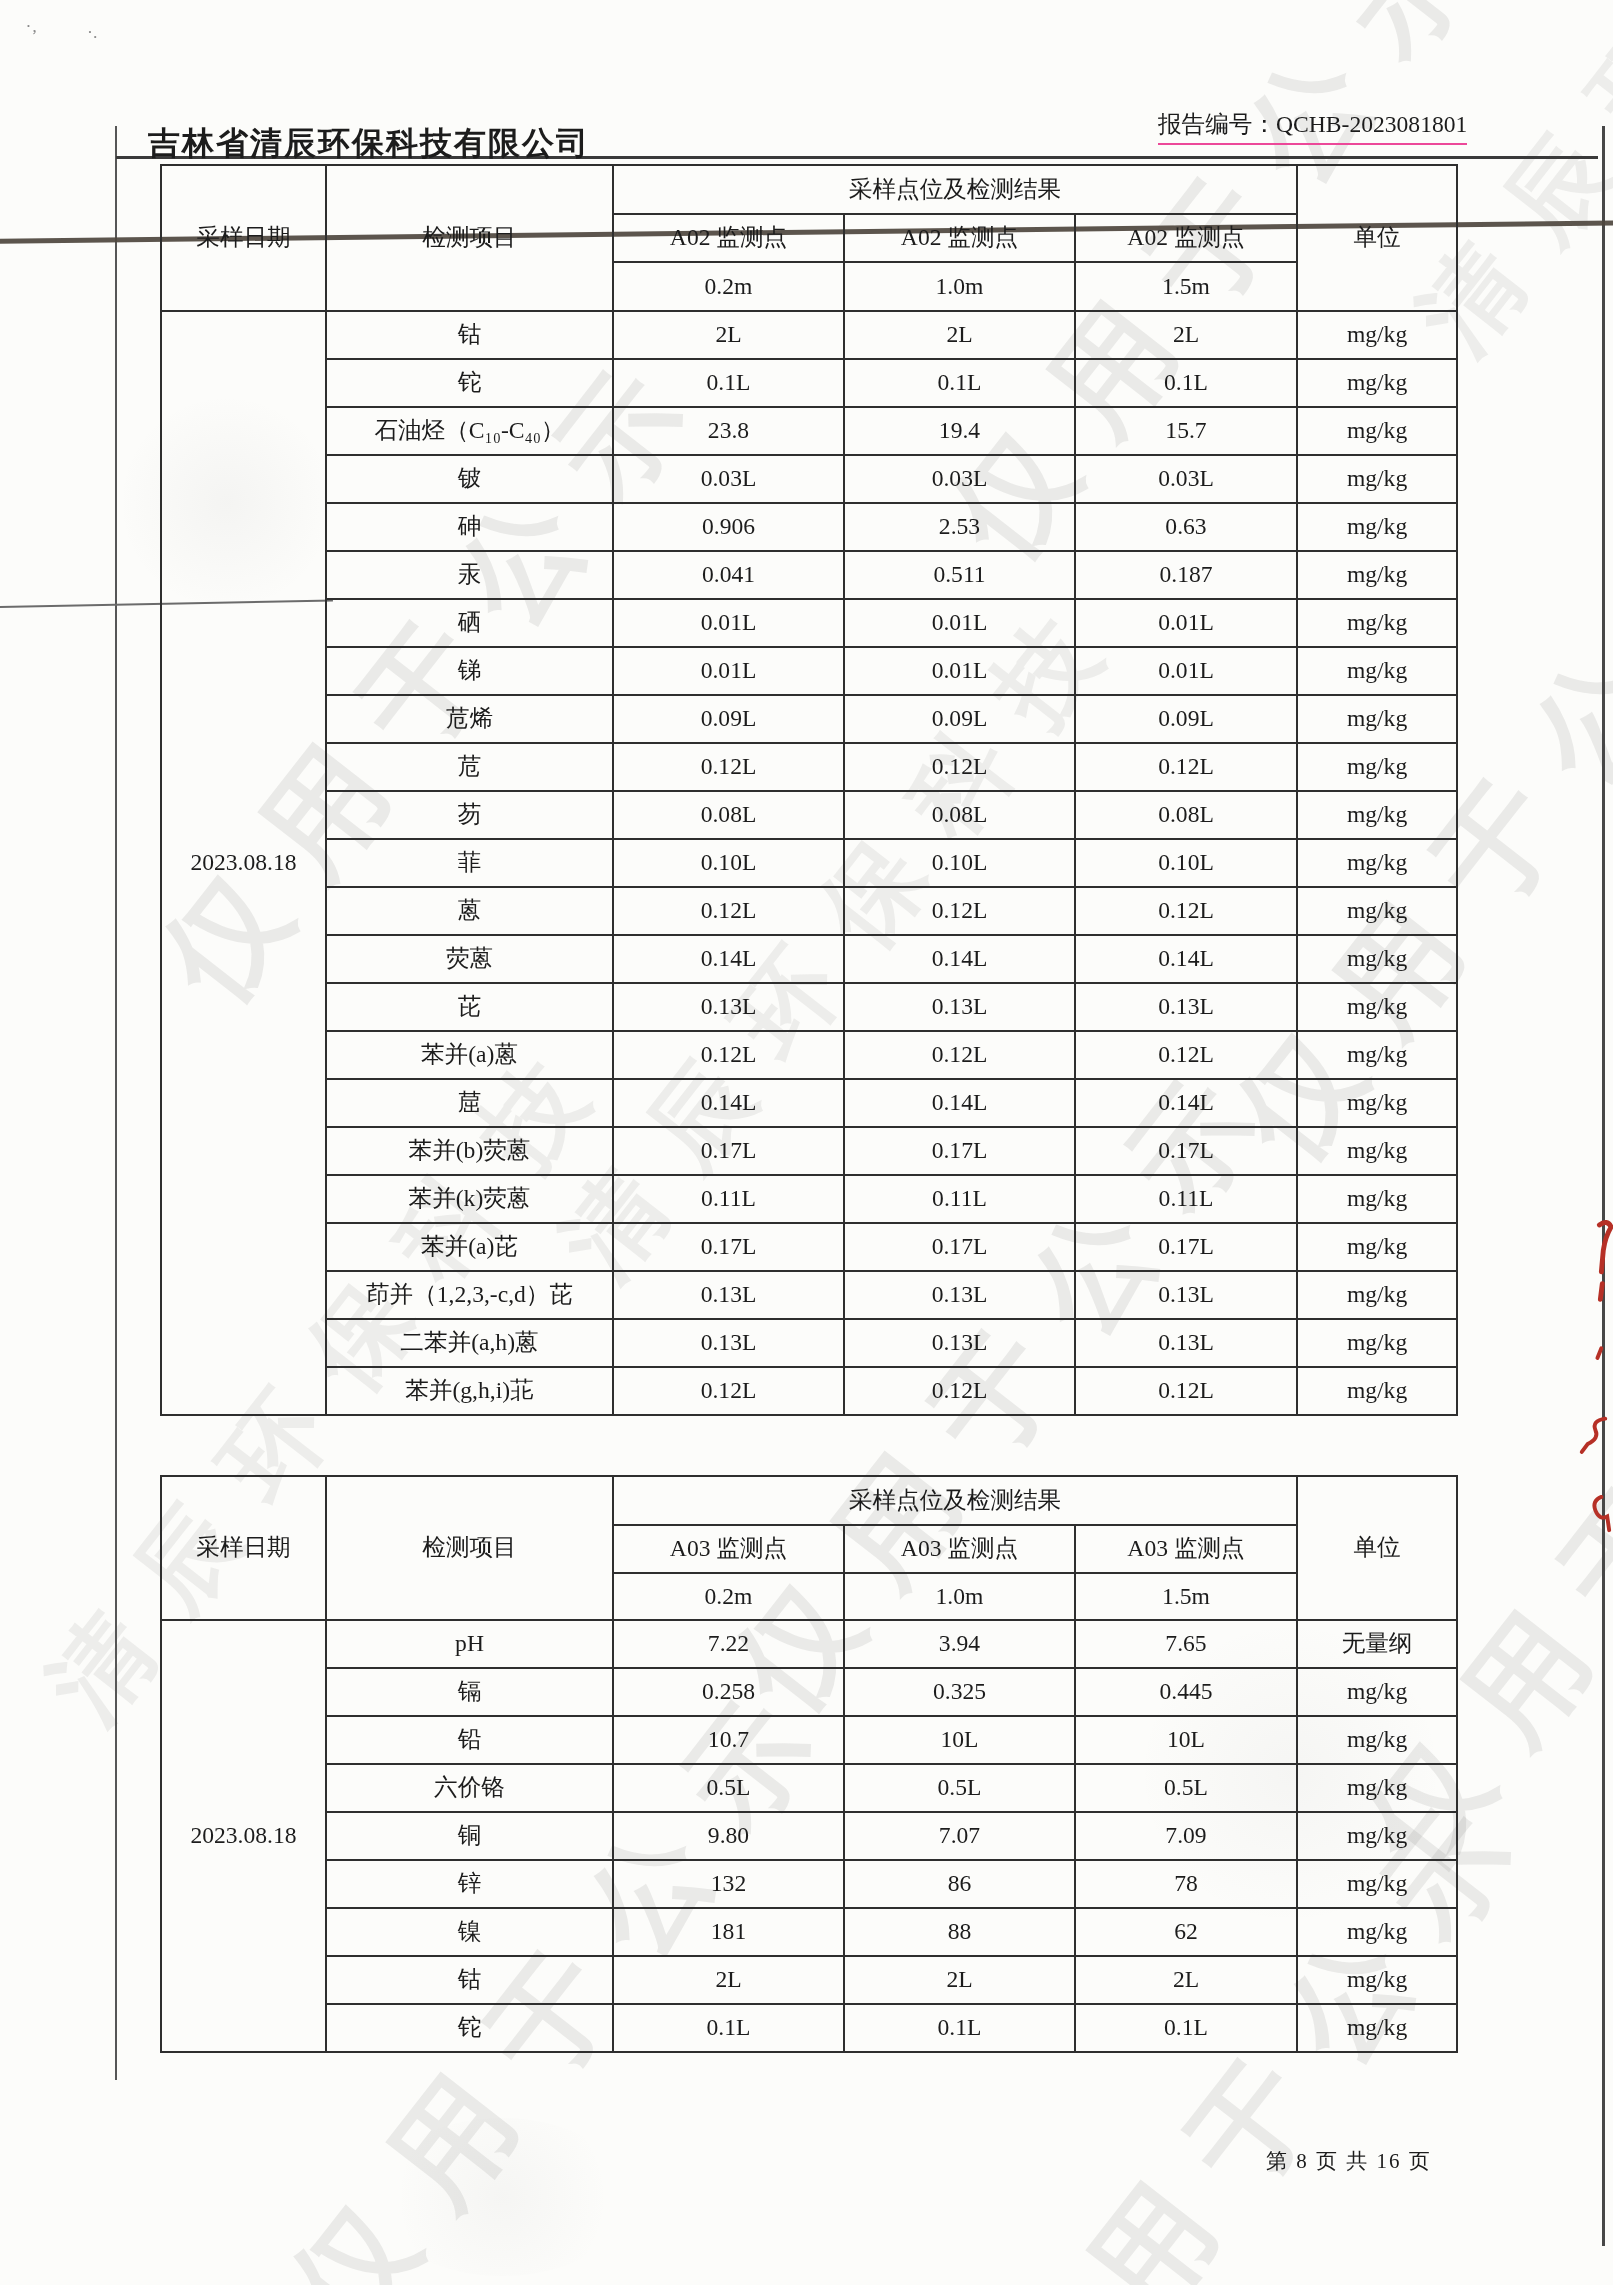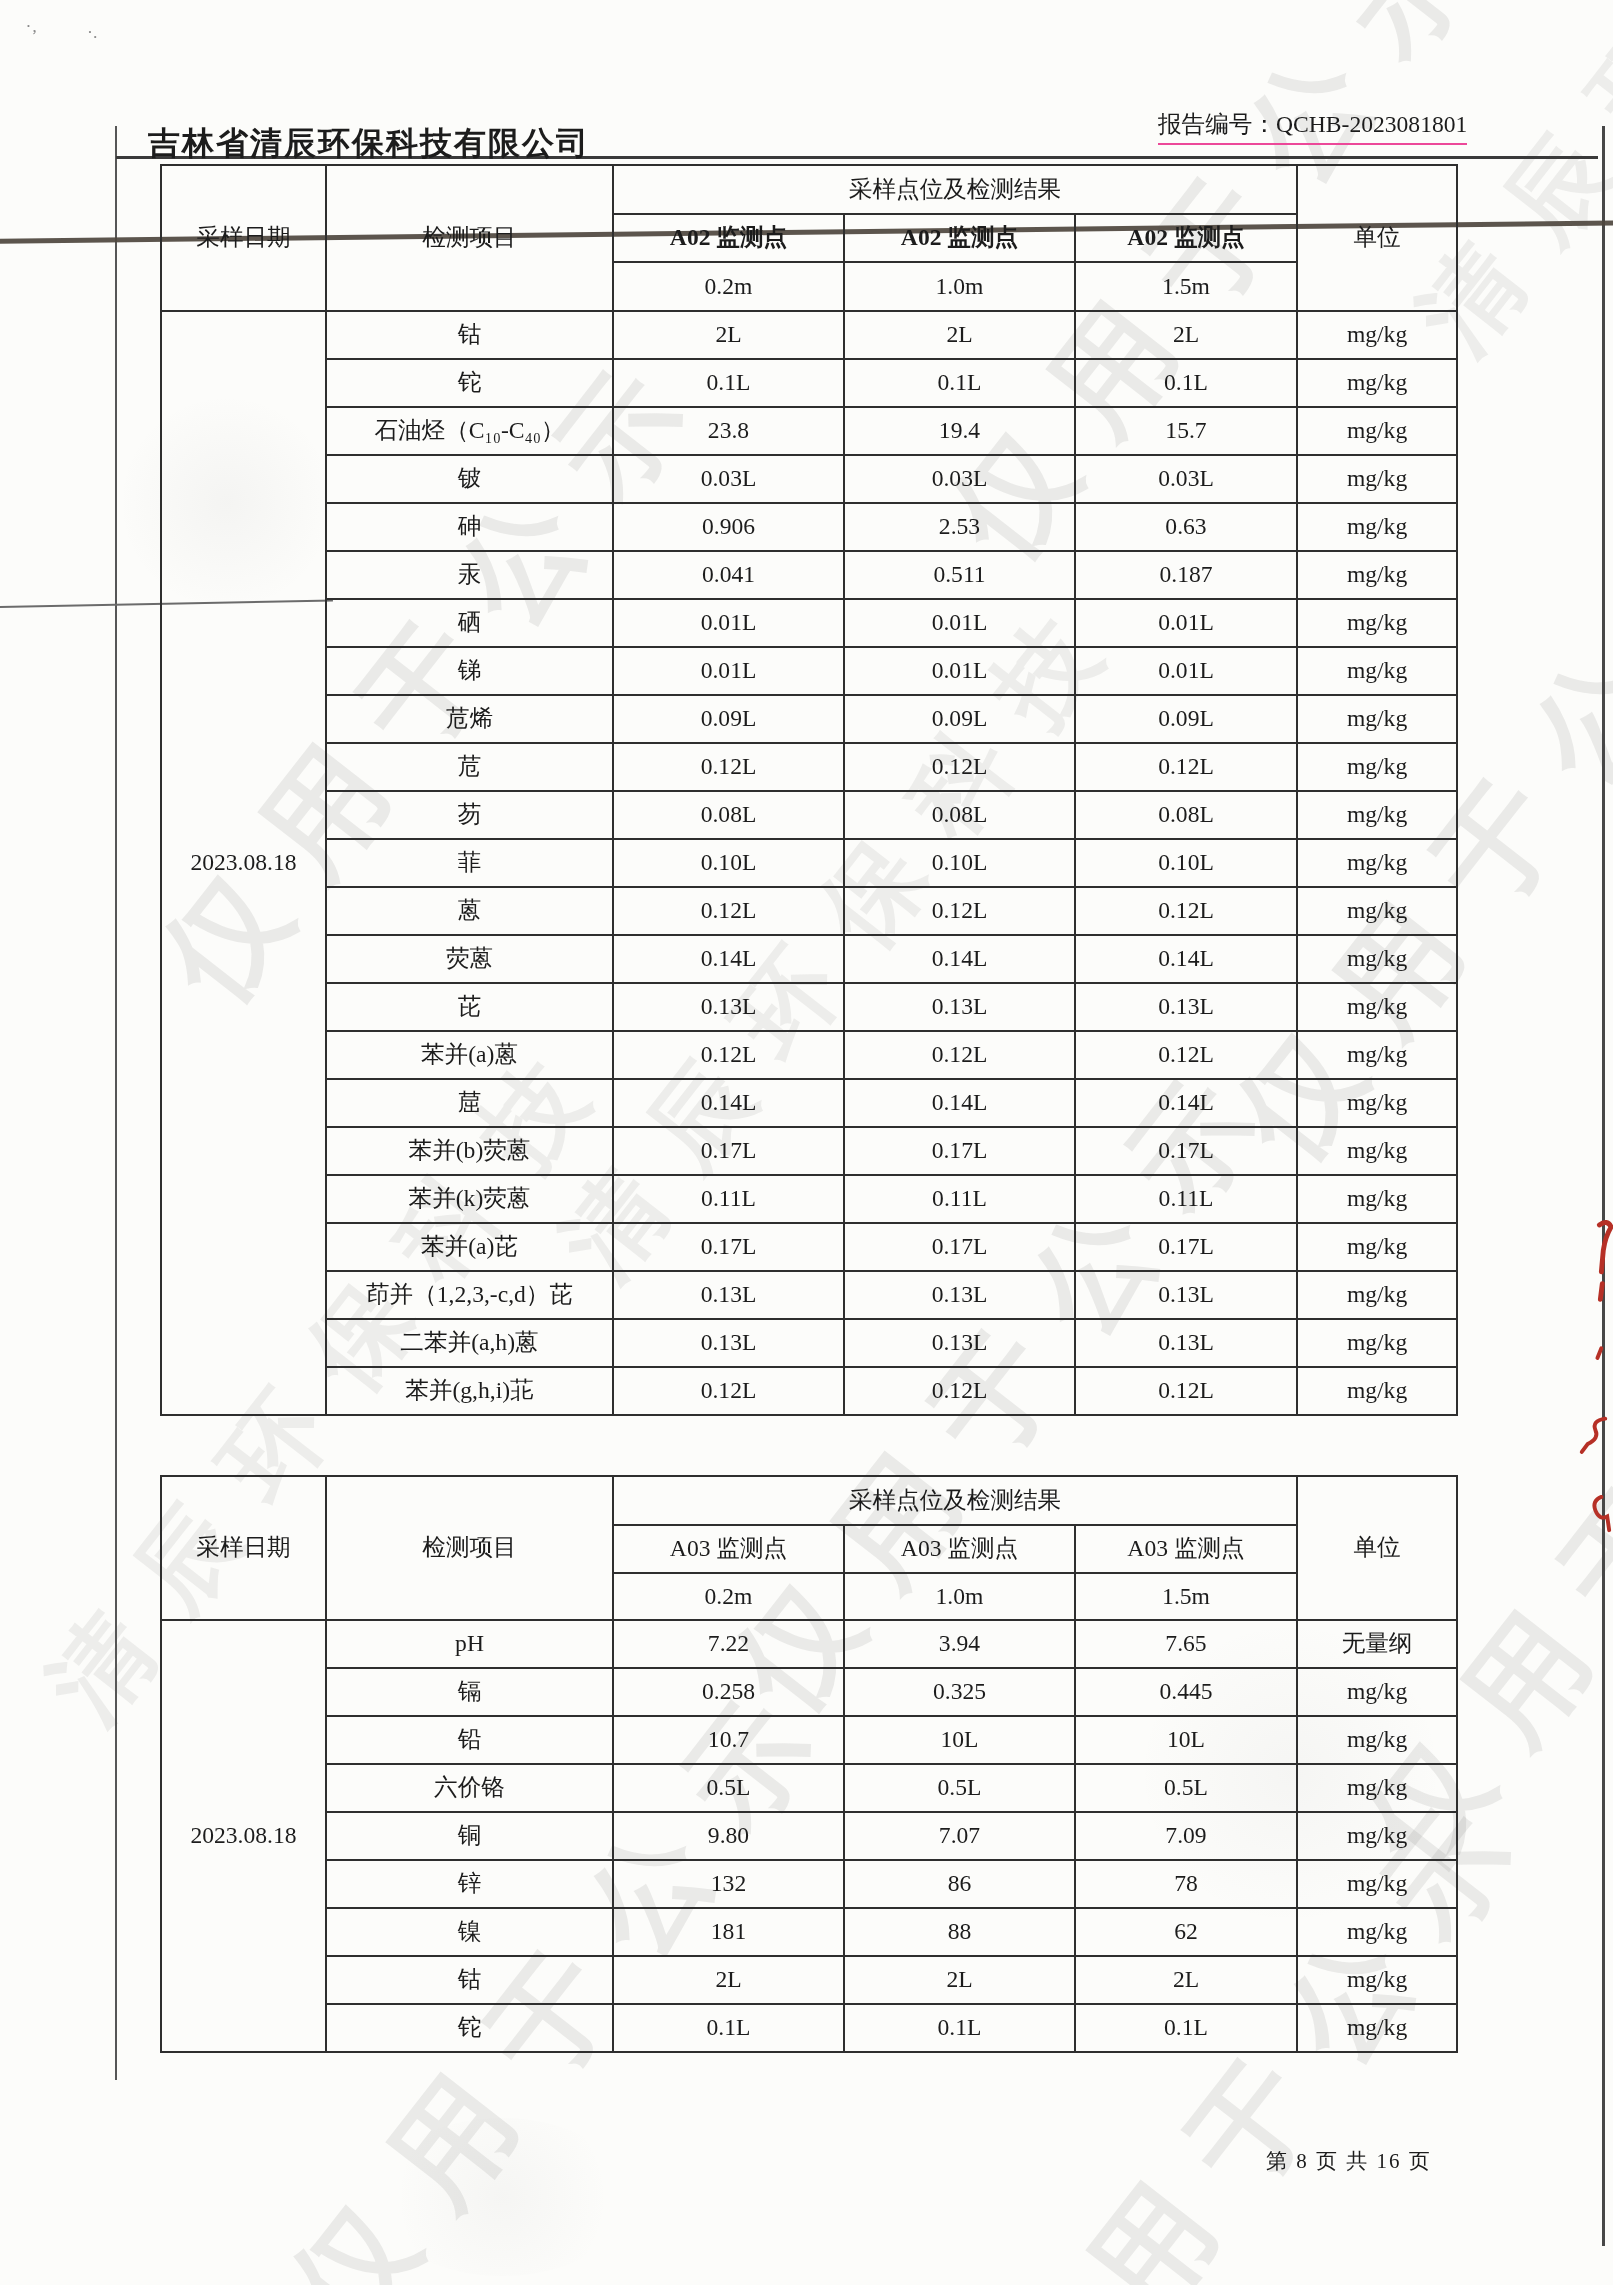--- a/index.html
+++ b/index.html
@@ -12,21 +12,21 @@
   .report-no{position:absolute;left:1158px;top:108px;font-size:23.6px;font-weight:normal;white-space:nowrap;
     border-bottom:2px solid #ec4899;padding-bottom:3px;}
   .header-rule{position:absolute;left:116px;top:156px;width:1482px;height:3px;background:#3a3a3a;}
   
   table.report{border-collapse:collapse;position:absolute;table-layout:fixed;background:transparent;}
   table.report td{border:2px solid #2e2e2e;text-align:center;vertical-align:middle;
     font-size:23.6px;padding:0;line-height:1.15;overflow:hidden;}
   #table1{left:160px;top:164px;width:1295px;}
   #table2{left:160px;top:1475px;width:1295px;}
   #table1 thead tr:nth-child(1){height:49px;}
-  #table1 thead tr:nth-child(2){height:48px;font-weight:bold;}
+  #table1 thead tr:nth-child(2){height:48px;}
   #table1 thead tr:nth-child(3){height:49px;}
   #table1 tbody tr{height:48px;}
   #table2 thead tr:nth-child(1){height:49px;}
   #table2 thead tr:nth-child(2){height:48px;padding-left:16px;}
   #table2 thead tr:nth-child(3){height:47px;}
   #table2 tbody tr{height:48px;}
   td.c-date{font-size:24.6px;}
   
   .caption{position:absolute;left:160px;top:1428px;width:1295px;text-align:center;
     font-size:27.6px;font-weight:bold;letter-spacing:3px;}

